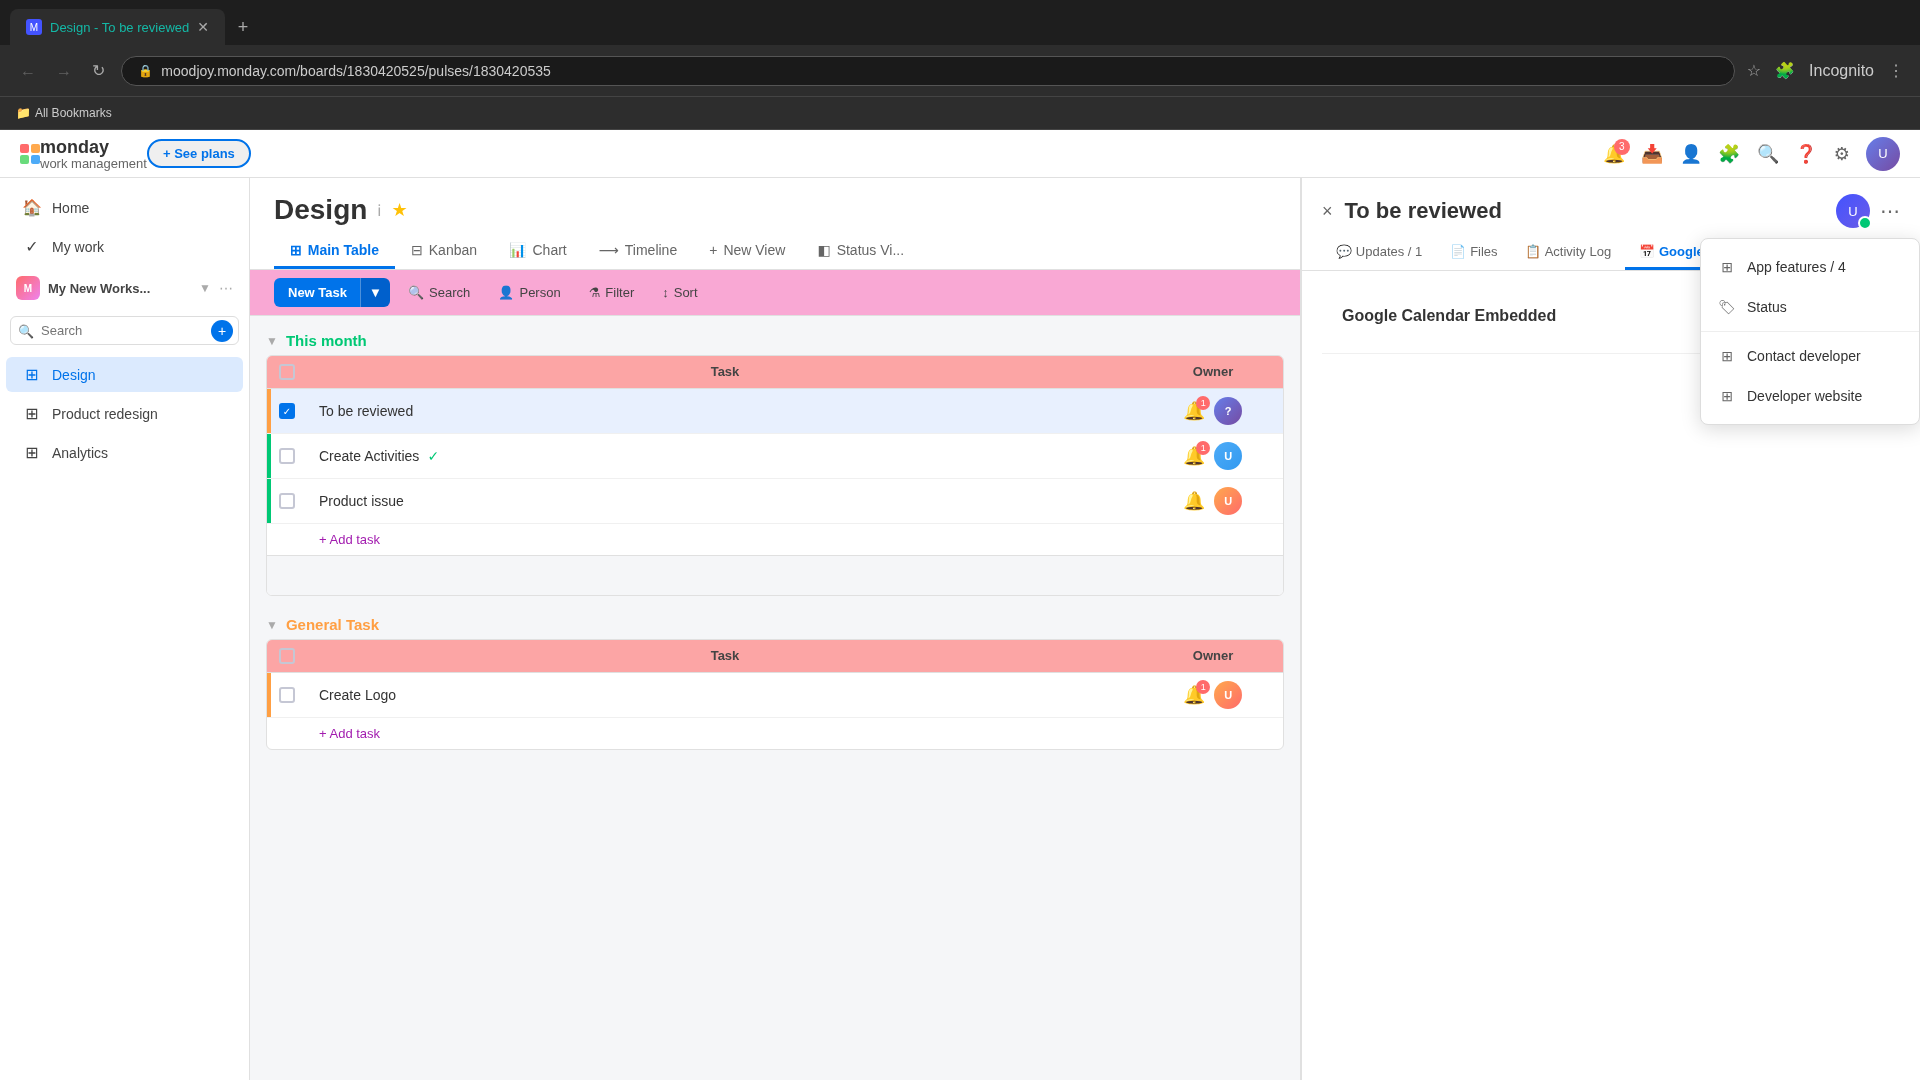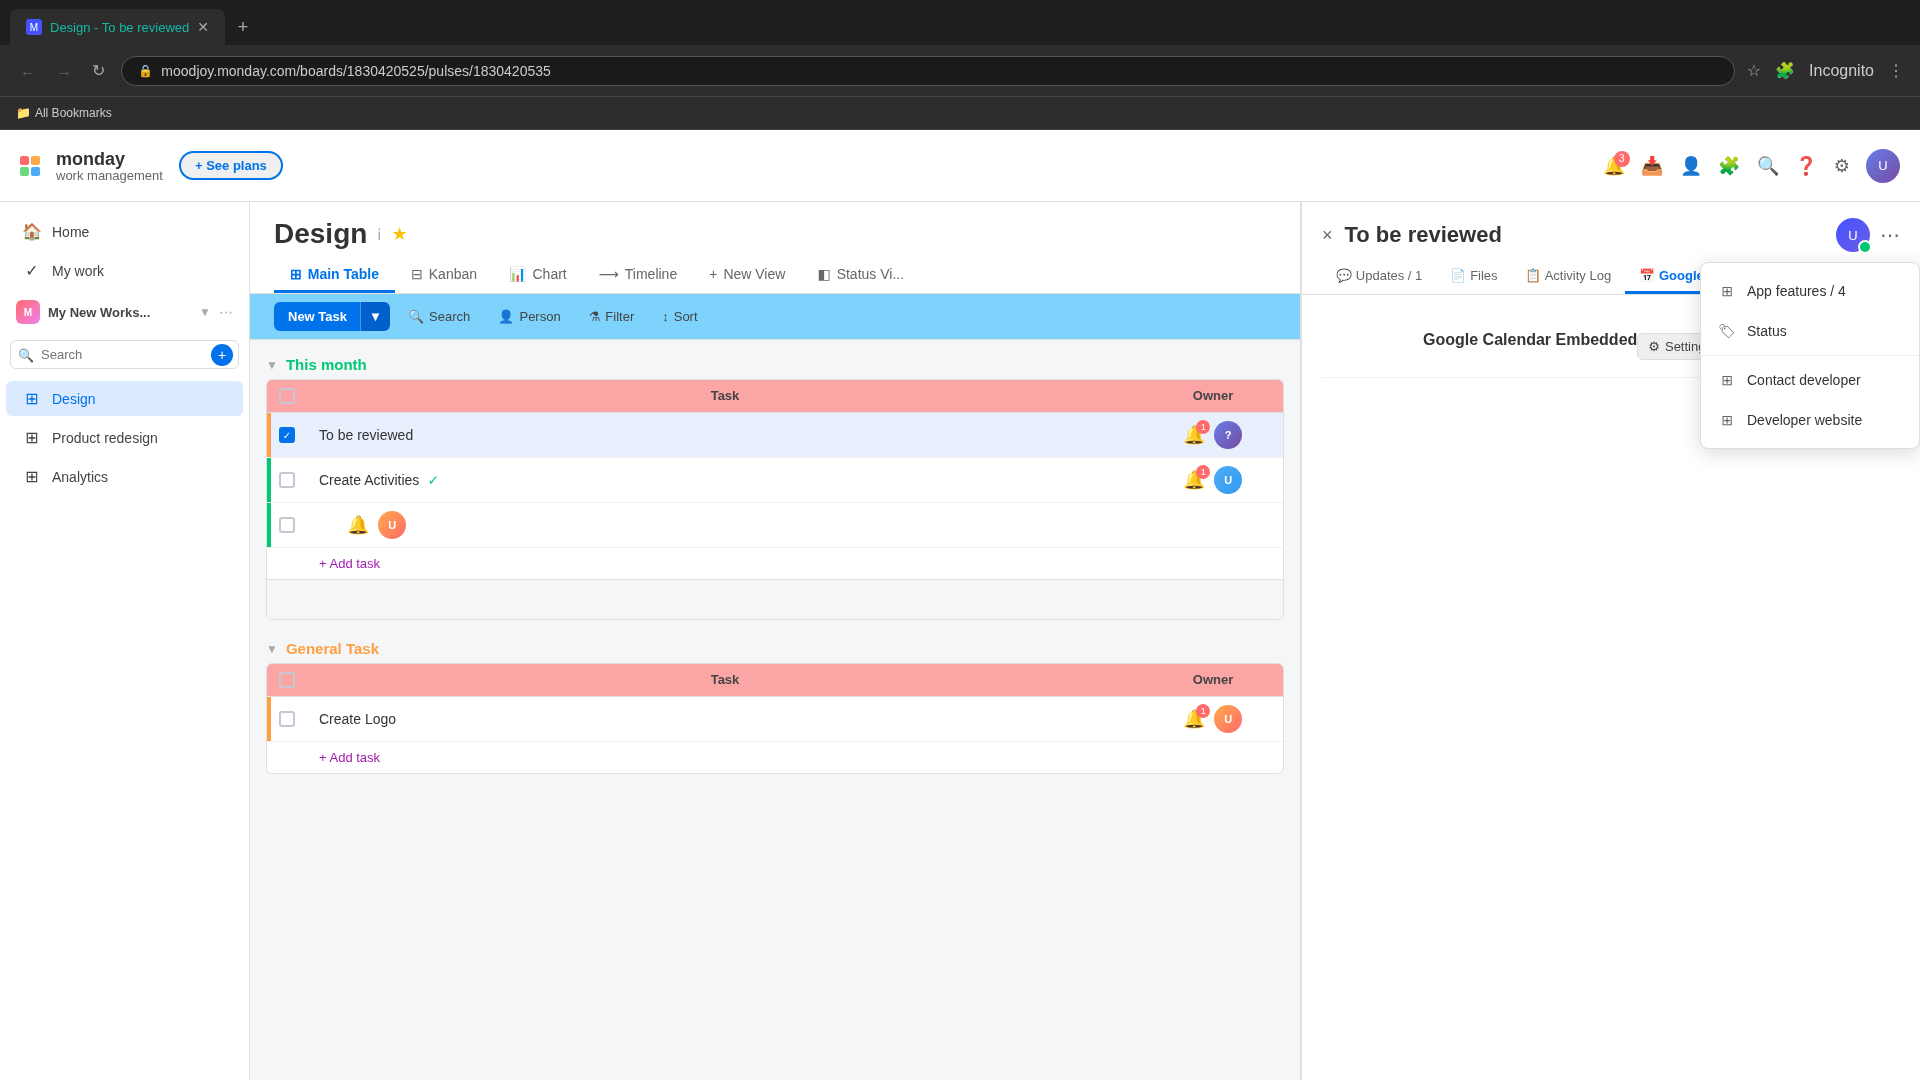--- a/index.html
+++ b/index.html
@@ -19,21 +19,21 @@
     .address-bar { flex: 1; background: #1a1a1a; border: 1px solid #555; border-radius: 20px; padding: 6px 16px; color: #ccc; font-size: 14px; display: flex; align-items: center; gap: 8px; }
     .address-icon { color: #aaa; font-size: 12px; }
     .nav-icons { display: flex; align-items: center; gap: 14px; color: #aaa; }
     .nav-icons span { font-size: 16px; cursor: pointer; }
     .incognito-label { color: #ccc; font-size: 13px; }
     .bookmarks-bar { background: #2d2d2d; height: 33px; display: flex; align-items: center; padding: 0 16px; gap: 16px; border-bottom: 1px solid #444; }
     .bookmark-item { color: #ccc; font-size: 12px; display: flex; align-items: center; gap: 4px; }
 
     
     .app-container { display: flex; flex-direction: column; height: 950px; background: #f5f6f8; }
-    .app-header { background: white; height: 72px; display: flex; align-items: center; padding: 0 20px; border-bottom: 1px solid #e0e0e0; gap: 16px; }
+    .app-header { background: white; height: 48px; display: flex; align-items: center; padding: 0 20px; border-bottom: 1px solid #e0e0e0; }
     .app-logo { display: flex; align-items: center; gap: 8px; }
     .logo-grid { display: grid; grid-template-columns: 1fr 1fr; gap: 2px; width: 20px; height: 20px; }
     .logo-dot { background: #ff6b6b; border-radius: 2px; }
     .logo-dot:nth-child(2) { background: #ffa94d; }
     .logo-dot:nth-child(3) { background: #69db7c; }
     .logo-dot:nth-child(4) { background: #4dabf7; }
     .see-plans-btn { border: 2px solid #0073ea; border-radius: 20px; padding: 5px 14px; color: #0073ea; font-size: 13px; font-weight: 600; cursor: pointer; display: flex; align-items: center; gap: 4px; }
     .header-spacer { flex: 1; }
     .header-icons { display: flex; align-items: center; gap: 16px; }
     .header-icon { color: #666; font-size: 18px; cursor: pointer; position: relative; }
@@ -59,21 +59,21 @@
     .board-area { flex: 1; display: flex; flex-direction: column; overflow: hidden; background: #f5f6f8; }
     .board-header { background: white; padding: 16px 24px 0; border-bottom: 1px solid #e0e0e0; }
     .board-title-row { display: flex; align-items: center; gap: 10px; margin-bottom: 8px; }
     .board-title { font-size: 28px; font-weight: 700; color: #333; }
     .board-title-icon { color: #aaa; font-size: 16px; cursor: pointer; }
     .star-icon { color: #ffc107; font-size: 18px; }
     .board-description { font-size: 13px; color: #888; margin-bottom: 12px; max-width: 600px; }
     .board-tabs { display: flex; align-items: center; gap: 0; }
     .board-tab { padding: 8px 16px; font-size: 14px; color: #666; cursor: pointer; border-bottom: 3px solid transparent; display: flex; align-items: center; gap: 6px; white-space: nowrap; }
     .board-tab.active { color: #0073ea; border-bottom-color: #0073ea; font-weight: 600; }
-    .board-toolbar { background: #7dd3fc; padding: 8px 24px; display: flex; align-items: center; gap: 8px; border-bottom: 1px solid #e0e0e0; }
+    .board-toolbar { background: #f9a8d4; padding: 8px 24px; display: flex; align-items: center; gap: 8px; border-bottom: 1px solid #e0e0e0; }
     .new-task-btn { background: #0073ea; color: white; border: none; border-radius: 6px; padding: 7px 14px; font-size: 13px; font-weight: 600; cursor: pointer; display: flex; align-items: center; gap: 6px; }
     .new-task-arrow { background: #0060cc; border-left: 1px solid rgba(255,255,255,0.3); padding: 7px 8px; border-radius: 0 6px 6px 0; margin-left: -1px; }
     .toolbar-btn { display: flex; align-items: center; gap: 5px; padding: 6px 10px; color: #444; font-size: 13px; cursor: pointer; border-radius: 6px; }
 
     
     .board-content { flex: 1; overflow: auto; padding: 16px; }
     .group-section { margin-bottom: 20px; }
     .group-header { display: flex; align-items: center; gap: 8px; margin-bottom: 6px; }
     .group-arrow { color: #aaa; font-size: 12px; cursor: pointer; }
     .group-title { font-size: 15px; font-weight: 700; }
@@ -120,21 +120,21 @@
     .settings-btn { display: flex; align-items: center; gap: 5px; padding: 5px 10px; border: 1px solid #ddd; border-radius: 6px; font-size: 13px; color: #444; cursor: pointer; }
 
     
     .dropdown-menu { position: absolute; right: 0; top: 60px; background: white; border: 1px solid #ddd; border-radius: 8px; box-shadow: 0 4px 20px rgba(0,0,0,0.15); min-width: 220px; z-index: 1000; padding: 8px 0; }
     .dropdown-item { display: flex; align-items: center; gap: 10px; padding: 10px 16px; font-size: 14px; color: #333; cursor: pointer; }
     .dropdown-item-icon { width: 20px; height: 20px; color: #666; font-size: 14px; display: flex; align-items: center; justify-content: center; }
     .dropdown-separator { height: 1px; background: #eee; margin: 4px 0; }
     .panel-tabs-row { display: flex; align-items: center; }
 
     
-    .google-calendar-header { display: flex; align-items: center; justify-content: center; padding: 16px 20px; border-bottom: 1px solid #f0f0f0; }
+    .google-calendar-header { display: flex; align-items: center; justify-content: space-between; padding: 16px 20px; border-bottom: 1px solid #f0f0f0; }
   </style>
 </head>
 <body>
 
 <div class="browser-chrome">
   <div class="browser-tabs">
     <div class="browser-tab">
       <div class="tab-favicon">M</div>
       <span class="tab-title">Design - To be reviewed</span>
       <span class="tab-close">✕</span>
@@ -332,20 +332,23 @@
                 <span class="notification-icon" style="font-size:18px;color:#0073ea;position:relative;">🔔<span class="notification-badge">1</span></span>
                 <div class="avatar avatar-blue">U</div>
               </div>
             </div>
 
             <div class="table-row">
               <div class="row-indicator green"></div>
               <div class="row-check">
                   <div class="checkbox"></div>
                 </div>
+              <div class="row-task">
+                <span>Product issue</span>
+              </div>
               <div class="row-owner">
                 <span class="notification-icon" style="font-size:18px;color:#0073ea;">🔔</span>
                 <div class="avatar avatar-orange">U</div>
               </div>
             </div>
             <div class="add-task-row">+ Add task</div>
 
             <div style="height:40px;background:#f5f6f8;border-top:1px solid #e0e0e0;"></div>
           </div>
         </div>

